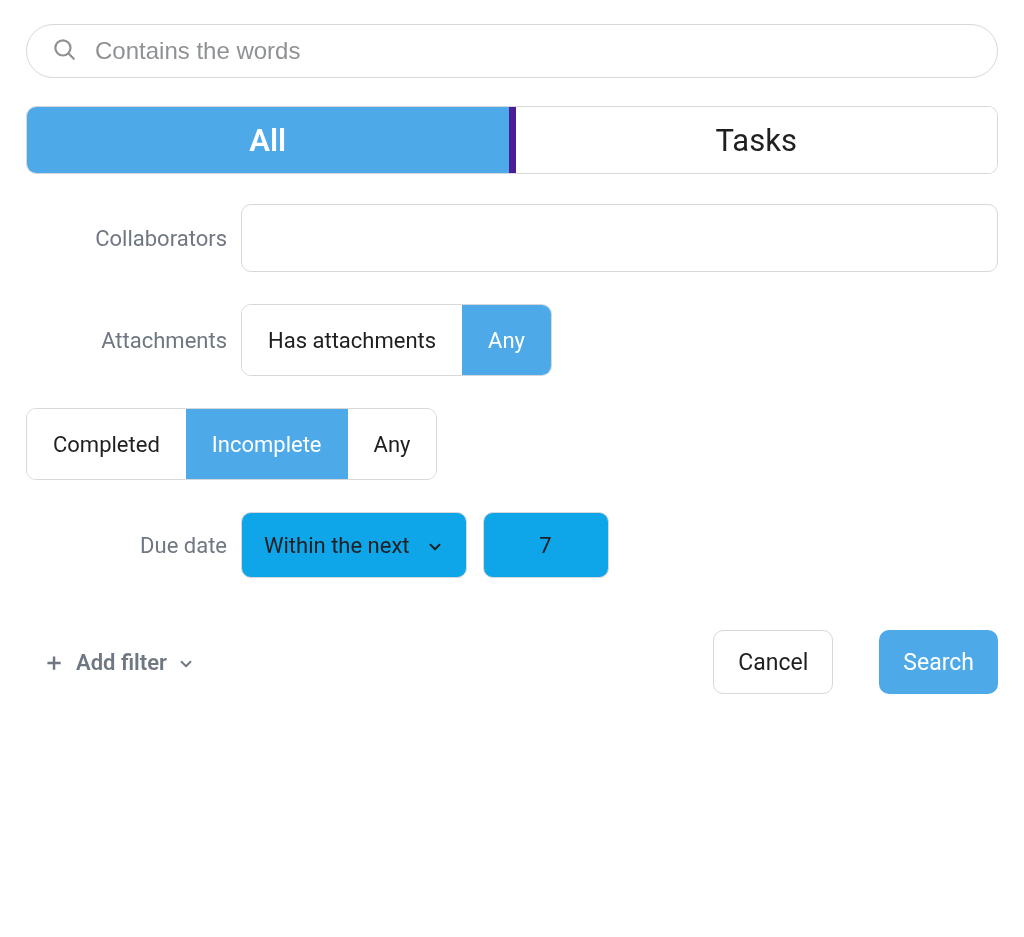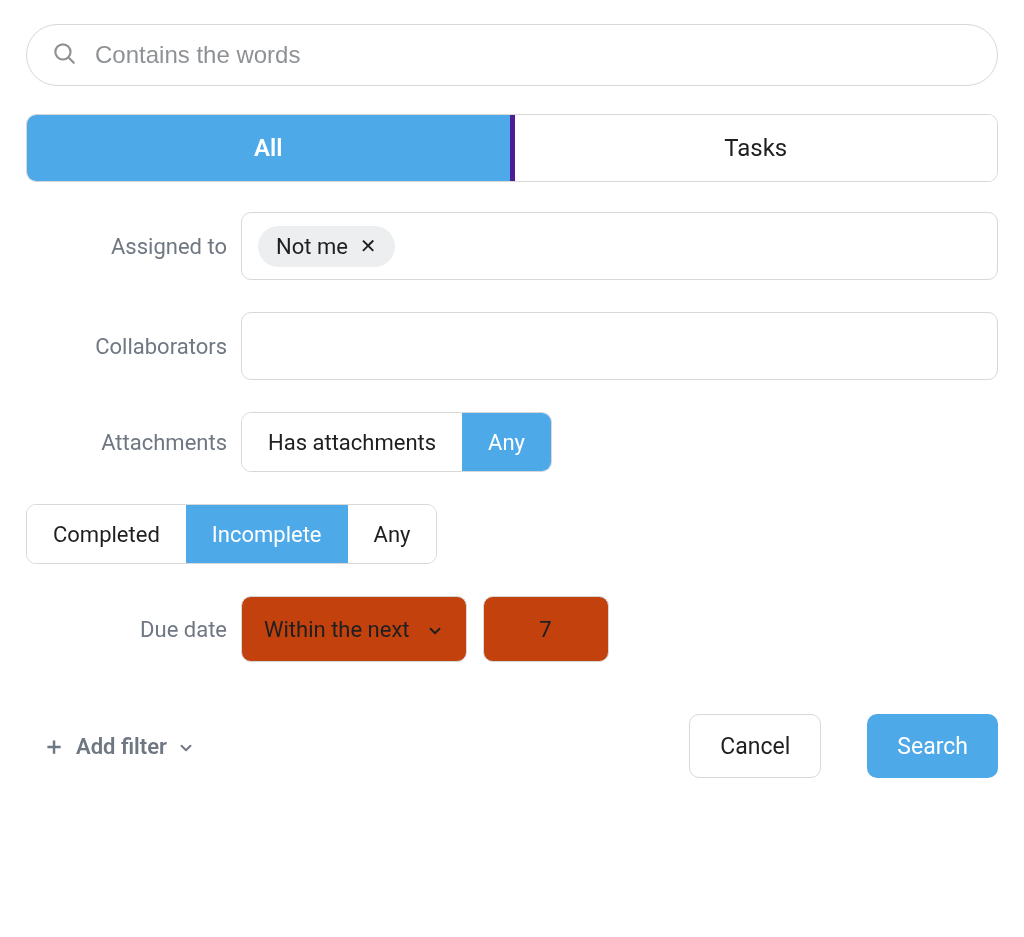--- a/index.html
+++ b/index.html
@@ -8,21 +8,21 @@
       background: #fff;
       padding: 24px 26px;
       width: 1024px;
       color: #1e1f21;
     }
     .search-bar {
       display: flex;
       align-items: center;
       border: 1px solid #d7d8da;
       border-radius: 34px;
-      height: 62px;
+      height: 54px;
       padding: 0 24px;
       gap: 18px;
     }
     .search-bar svg { width: 26px; height: 26px; flex-shrink: 0; }
     .search-input {
       border: none;
       outline: none;
       flex: 1;
       font-size: 24px;
       color: #1e1f21;
@@ -36,26 +36,26 @@
       border: 1px solid #d7d8da;
       border-radius: 10px;
       overflow: hidden;
       height: 68px;
     }
     .scope-tab {
       flex: 1;
       display: flex;
       align-items: center;
       justify-content: center;
-      font-size: 24px;
-      color: #1e1f21;
-      cursor: pointer;
-      background: #fff;
-    }
-    .scope-tab + .scope-tab { border-left: 5px solid #4c1d95; }
+      font-size: 31px;
+      color: #1e1f21;
+      cursor: pointer;
+      background: #fff;
+    }
+    .scope-tab + .scope-tab { border-left: 7px solid #4c1d95; }
     .scope-tab.active {
       background: #4ea9e9;
       color: #fff;
       font-weight: 600;
     }
 
     .filters { margin-top: 30px; }
     .filter-row {
       display: flex;
       align-items: center;
@@ -98,21 +98,21 @@
       line-height: 1;
       color: #1e1f21;
       cursor: pointer;
     }
 
     .seg-group {
       display: inline-flex;
       border: 1px solid #d7d8da;
       border-radius: 10px;
       overflow: hidden;
-      height: 60px;
+      height: 72px;
     }
     .seg-btn {
       display: flex;
       align-items: center;
       justify-content: center;
       padding: 0 26px;
       font-size: 22px;
       color: #1e1f21;
       background: #fff;
       cursor: pointer;
@@ -127,21 +127,21 @@
       border: 1px solid #d7d8da;
       border-radius: 10px;
       height: 66px;
       display: flex;
       align-items: center;
       padding: 12px 22px;
       font-size: 22px;
       color: #1e1f21;
       cursor: pointer;
       gap: 16px;
-      background: #c2410c;
+      background: #0ea5e9;
     }
     .num-box {
       width: 126px;
       justify-content: center;
       cursor: text;
     }
     .chevron {
       width: 18px; height: 18px;
       display: inline-block;
     }
@@ -158,21 +158,21 @@
       gap: 10px;
       font-size: 22px;
       font-weight: 600;
       color: #6f7782;
       cursor: pointer;
       padding-left: 16px;
     }
     .footer-actions { display: flex; gap: 18px; }
     .btn {
       height: 64px;
-      padding: 0 30px;
+      padding: 0 24px;
       border-radius: 10px;
       font-size: 23px;
       display: flex;
       align-items: center;
       justify-content: center;
       cursor: pointer;
     }
     .btn-secondary {
       background: #fff;
       border: 1px solid #d7d8da;
@@ -198,31 +198,20 @@
   <input class="search-input" type="text" placeholder="Contains the words" style="">
 </div>
 
 <div class="scope-tabs">
   <div class="scope-tab active">All</div>
   <div class="scope-tab">Tasks</div>
 </div>
 
 <div class="filters">
 
-  <div class="filter-row">
-    <div class="filter-label">Assigned to</div>
-    <div class="filter-control">
-      <div class="box-input">
-        <span class="chip">
-          <span>Not me</span>
-          <span class="x">✕</span>
-        </span>
-      </div>
-    </div>
-  </div>
 
 
   <div class="filter-row">
     <div class="filter-label">Collaborators</div>
     <div class="filter-control">
       <div class="box-input"></div>
     </div>
   </div>
 
   <div class="filter-row">

